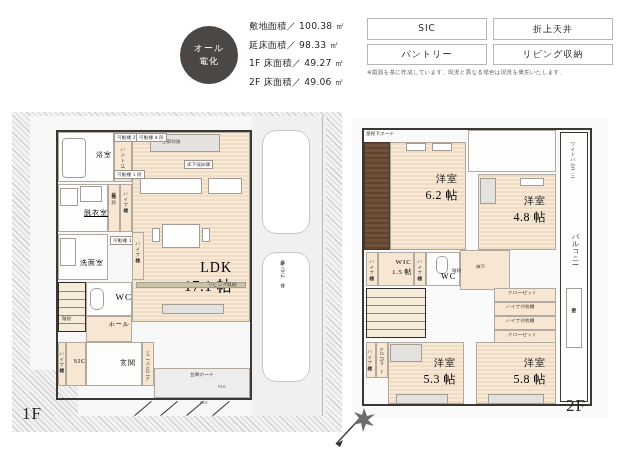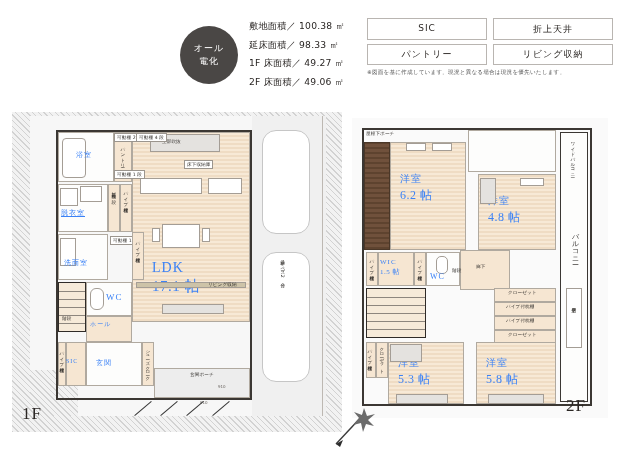--- a/index.html
+++ b/index.html
@@ -45,21 +45,21 @@
   .room.wood{background-image:repeating-linear-gradient(0deg,#efdcc4 0 2px,#f7e9d6 2px 4px);}
   .room.white{background:#fdfdfc;}
   .room.grey{background:#ededed;}
   .room.deck{background:#6b4e3a;
     background-image:repeating-linear-gradient(0deg,#5e432f 0 2px,#70513c 2px 5px);border-color:#4a3728;}
   .wallL{position:absolute;background:#3b3733;}
   .lbl{position:absolute;font-size:4.6px;line-height:1.15;letter-spacing:.1px;color:#33302d;
        font-family:"DejaVu Sans",sans-serif;white-space:nowrap;}
   .lbl.box{border:1px solid #9b958e;background:#fff;padding:1px 2px;}
   .lbl.v{writing-mode:vertical-rl;}
-  .rname{position:absolute;text-align:left;color:#3b82f6;
+  .rname{position:absolute;text-align:right;color:#000000;
          font-family:"Liberation Serif",serif;white-space:nowrap;}
   .rname .n{display:block;font-size:10px;letter-spacing:1px;}
   .rname .s{display:block;font-size:12px;letter-spacing:.5px;margin-top:1px;}
   .rname.big .n{font-size:14px;}
   .rname.big .s{font-size:15px;}
   .fix{position:absolute;border:1px solid #a49d95;background:#fff;box-sizing:border-box;}
   .fix.g{background:#e4e2df;}
   .car{position:absolute;border:1px solid #c6c6c6;border-radius:14px;background:#fff;}
   .thin{position:absolute;background:#bdb8b2;}
   .dim{position:absolute;font-size:4px;color:#6a6560;font-family:"DejaVu Sans",sans-serif;}
@@ -142,21 +142,21 @@
 
     <div class="room" style="left:102px;top:20px;width:18px;height:50px;"></div>
     <div class="lbl v" style="left:108px;top:32px;">パントリー</div>
     <div class="lbl box" style="left:102px;top:21px;">可動棚 2 段</div>
     <div class="lbl box" style="left:102px;top:58px;">可動棚 1 段</div>
 
     <div class="lbl box" style="left:124px;top:21px;">可動棚 4 段</div>
 
     <div class="room white" style="left:46px;top:72px;width:50px;height:48px;"></div>
     <div class="fix" style="left:48px;top:76px;width:18px;height:18px;"></div>
-    <div class="rname" style="left:49px;top:96px;width:40px;text-decoration:underline;">
+    <div class="rname" style="left:56px;top:96px;width:40px;text-decoration:underline;">
       <span class="n" style="font-size:7px">脱衣室</span>
     </div>
     <div class="fix" style="left:68px;top:74px;width:22px;height:16px;"></div>
 
     <div class="room" style="left:96px;top:72px;width:12px;height:48px;"></div>
     <div class="lbl v" style="left:99px;top:78px;">可動棚 1 段</div>
     <div class="room" style="left:108px;top:72px;width:12px;height:48px;"></div>
     <div class="lbl v" style="left:111px;top:76px;">パイプ付枕棚</div>
 
     <div class="room white" style="left:46px;top:122px;width:50px;height:46px;"></div>

